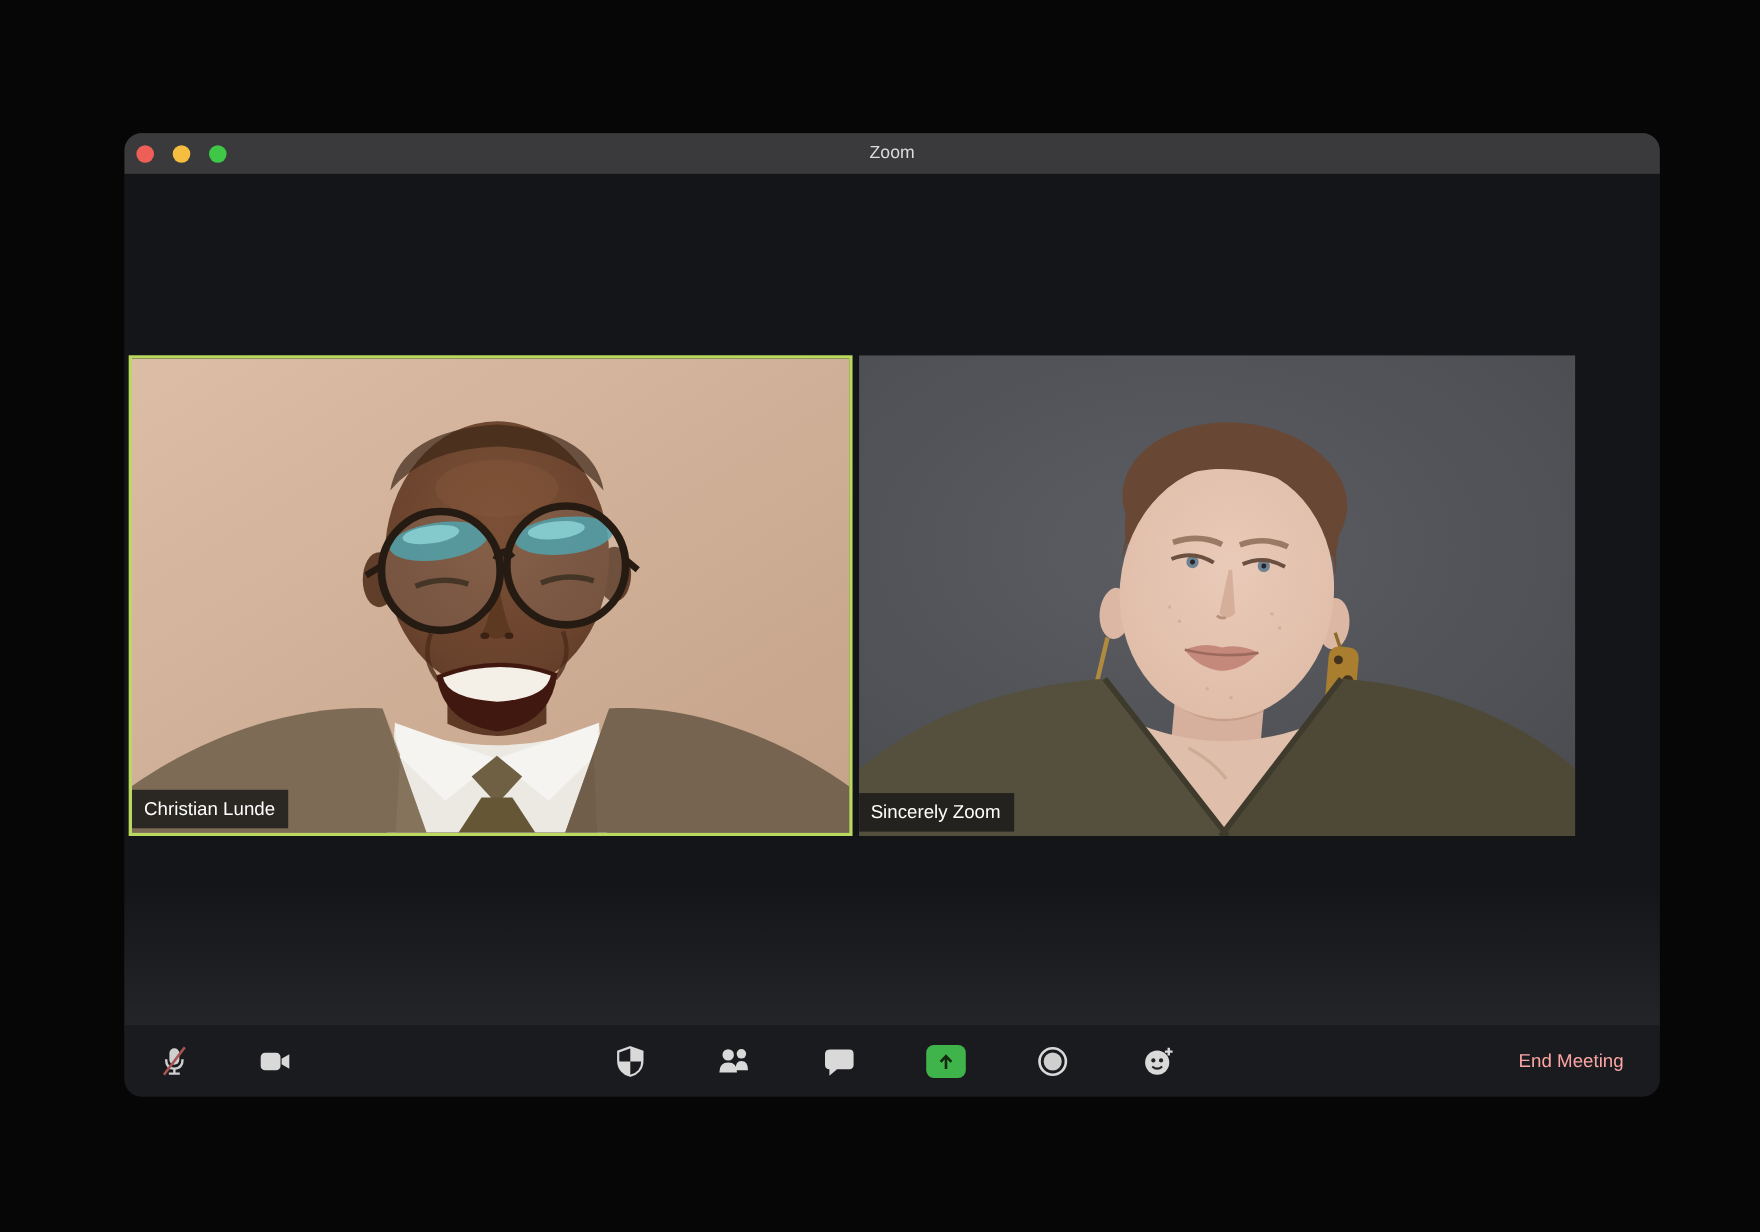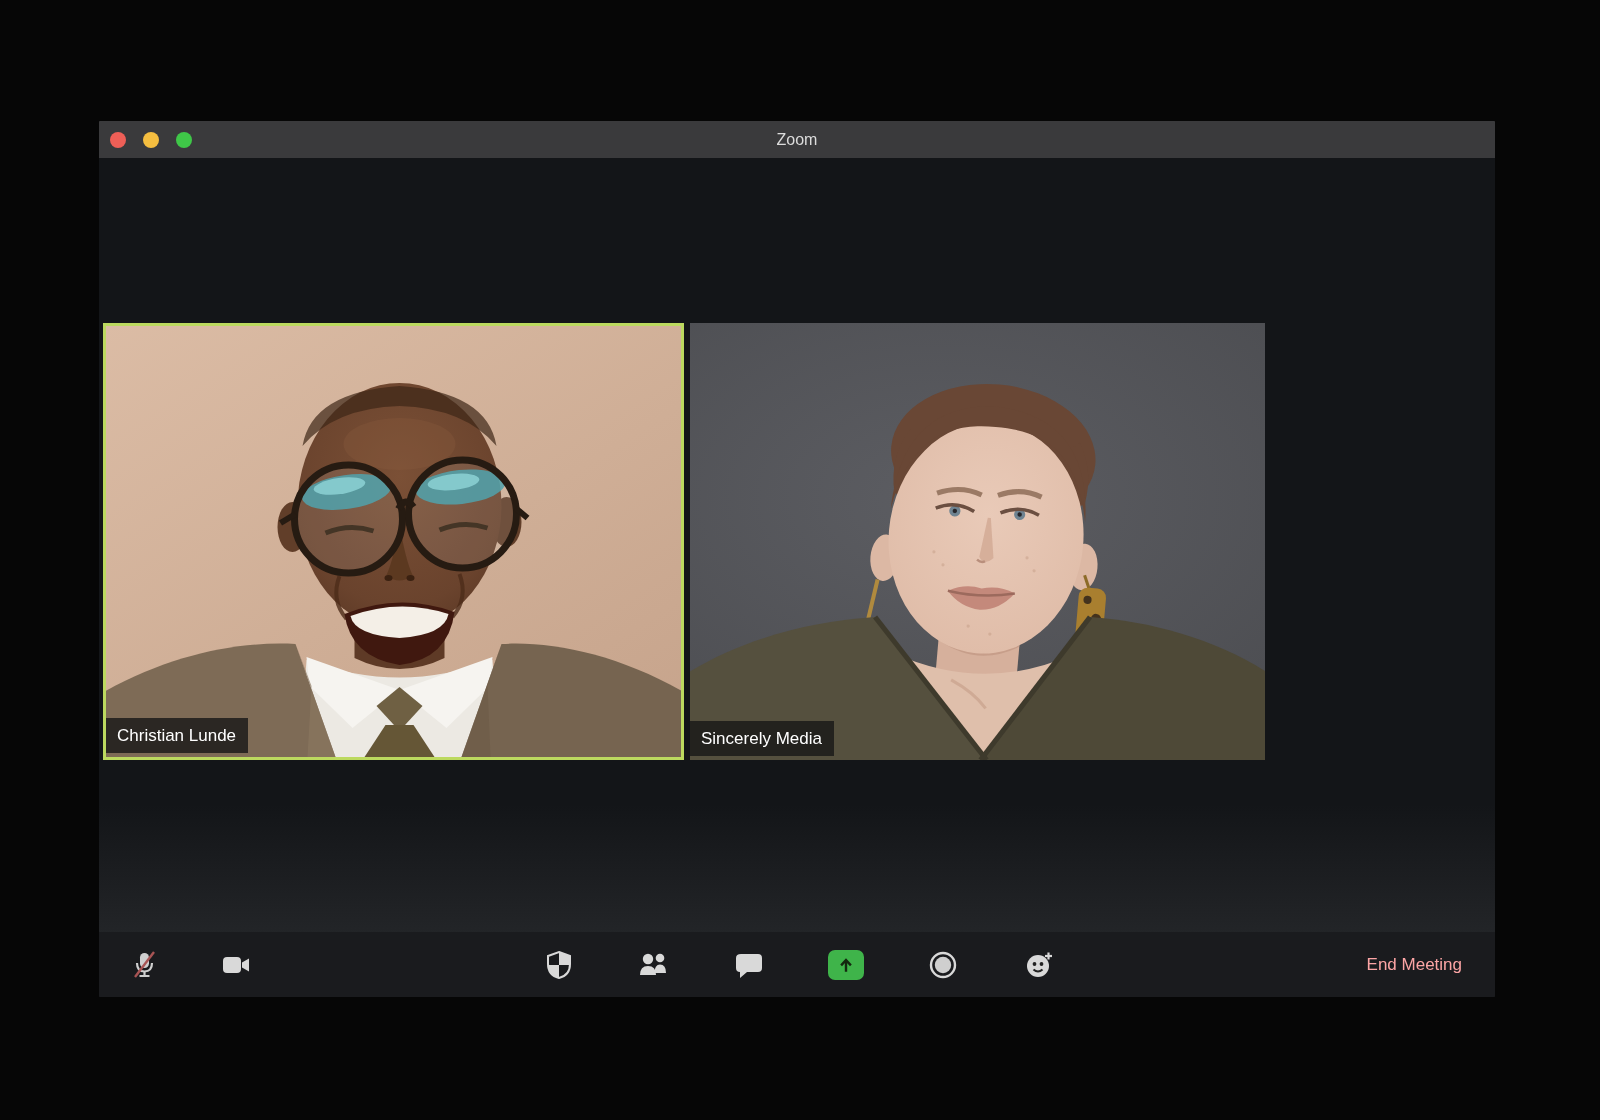--- a/index.html
+++ b/index.html
@@ -4,41 +4,41 @@
 <style>
   html,body{margin:0;padding:0;}
   body{
     width:1600px;height:1120px;
     background:#060606;
     position:relative;
     font-family:"Liberation Sans", sans-serif;
     overflow:hidden;
   }
   .window{
-    position:absolute;left:99px;top:121px;
+    position:absolute;left:113px;top:121px;
     width:1396px;height:876px;
     background:linear-gradient(#131518 0%,#131518 78%,#232528 93%,#131518 93.2%);
-    border-radius:1px;
+    border-radius:16px;
     overflow:hidden;
   }
   
   .titlebar{
     position:absolute;left:0;top:0;right:0;height:37px;
     background:#3a3a3c;
     display:flex;align-items:center;justify-content:center;
   }
   .title{color:#dcdcdc;font-size:16px;}
   .lights{position:absolute;left:11px;top:0;height:37px;display:flex;align-items:center;gap:17px;}
   .light{width:16px;height:16px;border-radius:50%;border:none;padding:0;}
   .light.red{background:#ee5f57;}
   .light.yellow{background:#f5be40;}
   .light.green{background:#3fc748;}
   
   .video-row{
-    position:absolute;left:4px;top:202px;width:1162px;height:437px;
+    position:absolute;left:4px;top:202px;width:1315px;height:437px;
     display:flex;gap:6px;
   }
   .tile{
     flex:1;position:relative;overflow:hidden;box-sizing:border-box;
     background:#2f3033;
   }
   .tile.active{border:3px solid #bcd95f;}
   .tile svg.person{position:absolute;inset:0;width:100%;height:100%;display:block;}
   .nametag{
     position:absolute;left:0;bottom:4px;
@@ -213,21 +213,21 @@
           </g>
         </g>
 
         <path d="M262,326 L350,431 L440,326 Q352,366 262,326 Z" fill="#dfbfab"></path>
         <path d="M318,352 Q340,364 352,380" stroke="#c49d87" stroke-width="3" fill="none" opacity="0.6"></path>
         <path d="M-5,431 L-5,400 C52,330 150,296 243,290 L353,431 Z" fill="#55503e"></path>
         <path d="M693,431 L693,400 C638,332 544,296 455,290 L347,431 Z" fill="#4e4937"></path>
         <path d="M243,290 L353,431" stroke="#3e3a2c" stroke-width="5" fill="none"></path>
         <path d="M455,290 L347,431" stroke="#3e3a2c" stroke-width="5" fill="none"></path>
       </svg>
-      <div class="nametag">Sincerely Media</div>
+      <div class="nametag">Sincerely Zoom</div>
     </div>
   </div>
 
   <div class="toolbar">
 
     <button class="tbtn" style="left:25px">
       <svg width="32" height="32" viewBox="0 0 32 32">
         <rect x="12" y="4" width="9" height="15" rx="4.5" fill="#cfcfcf"></rect>
         <path d="M9,14 Q9,22.5 16.5,22.5 Q24,22.5 24,14" stroke="#cfcfcf" stroke-width="2.2" fill="none"></path>
         <line x1="16.5" y1="22.5" x2="16.5" y2="27" stroke="#cfcfcf" stroke-width="2.2"></line>

